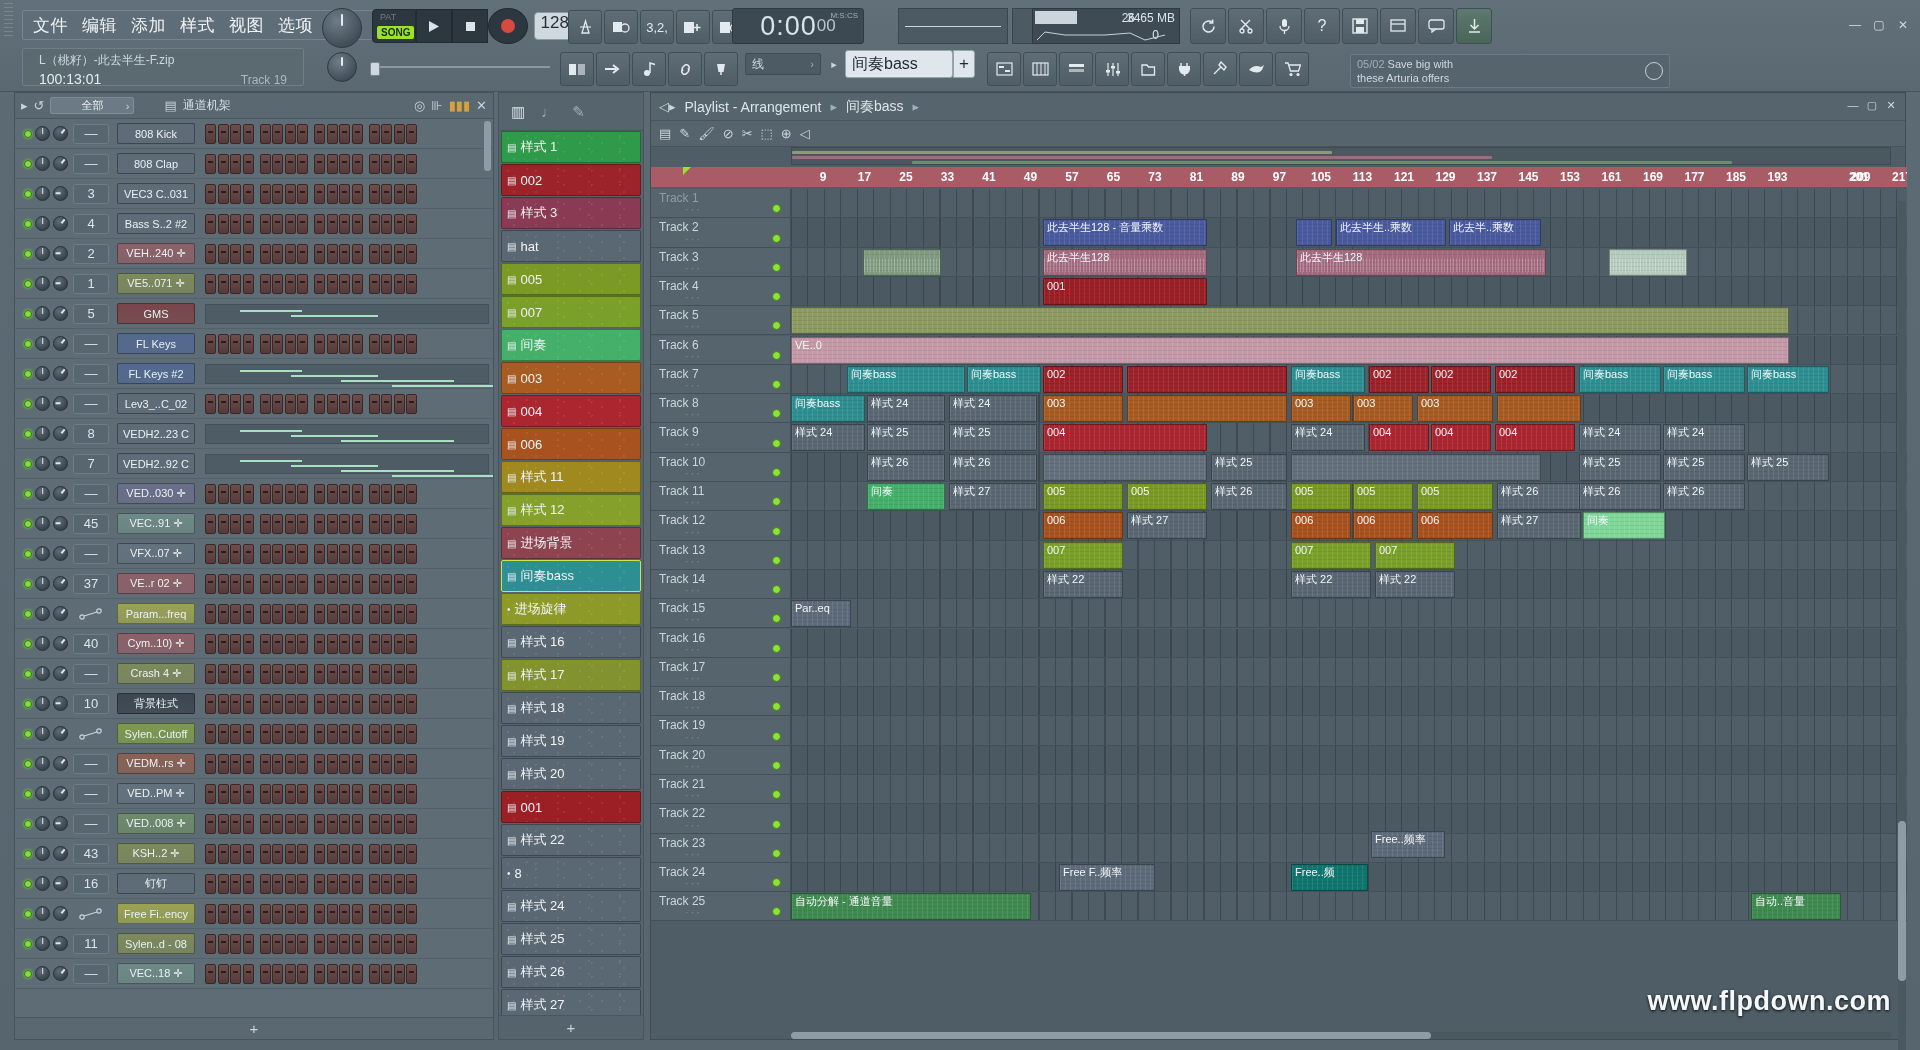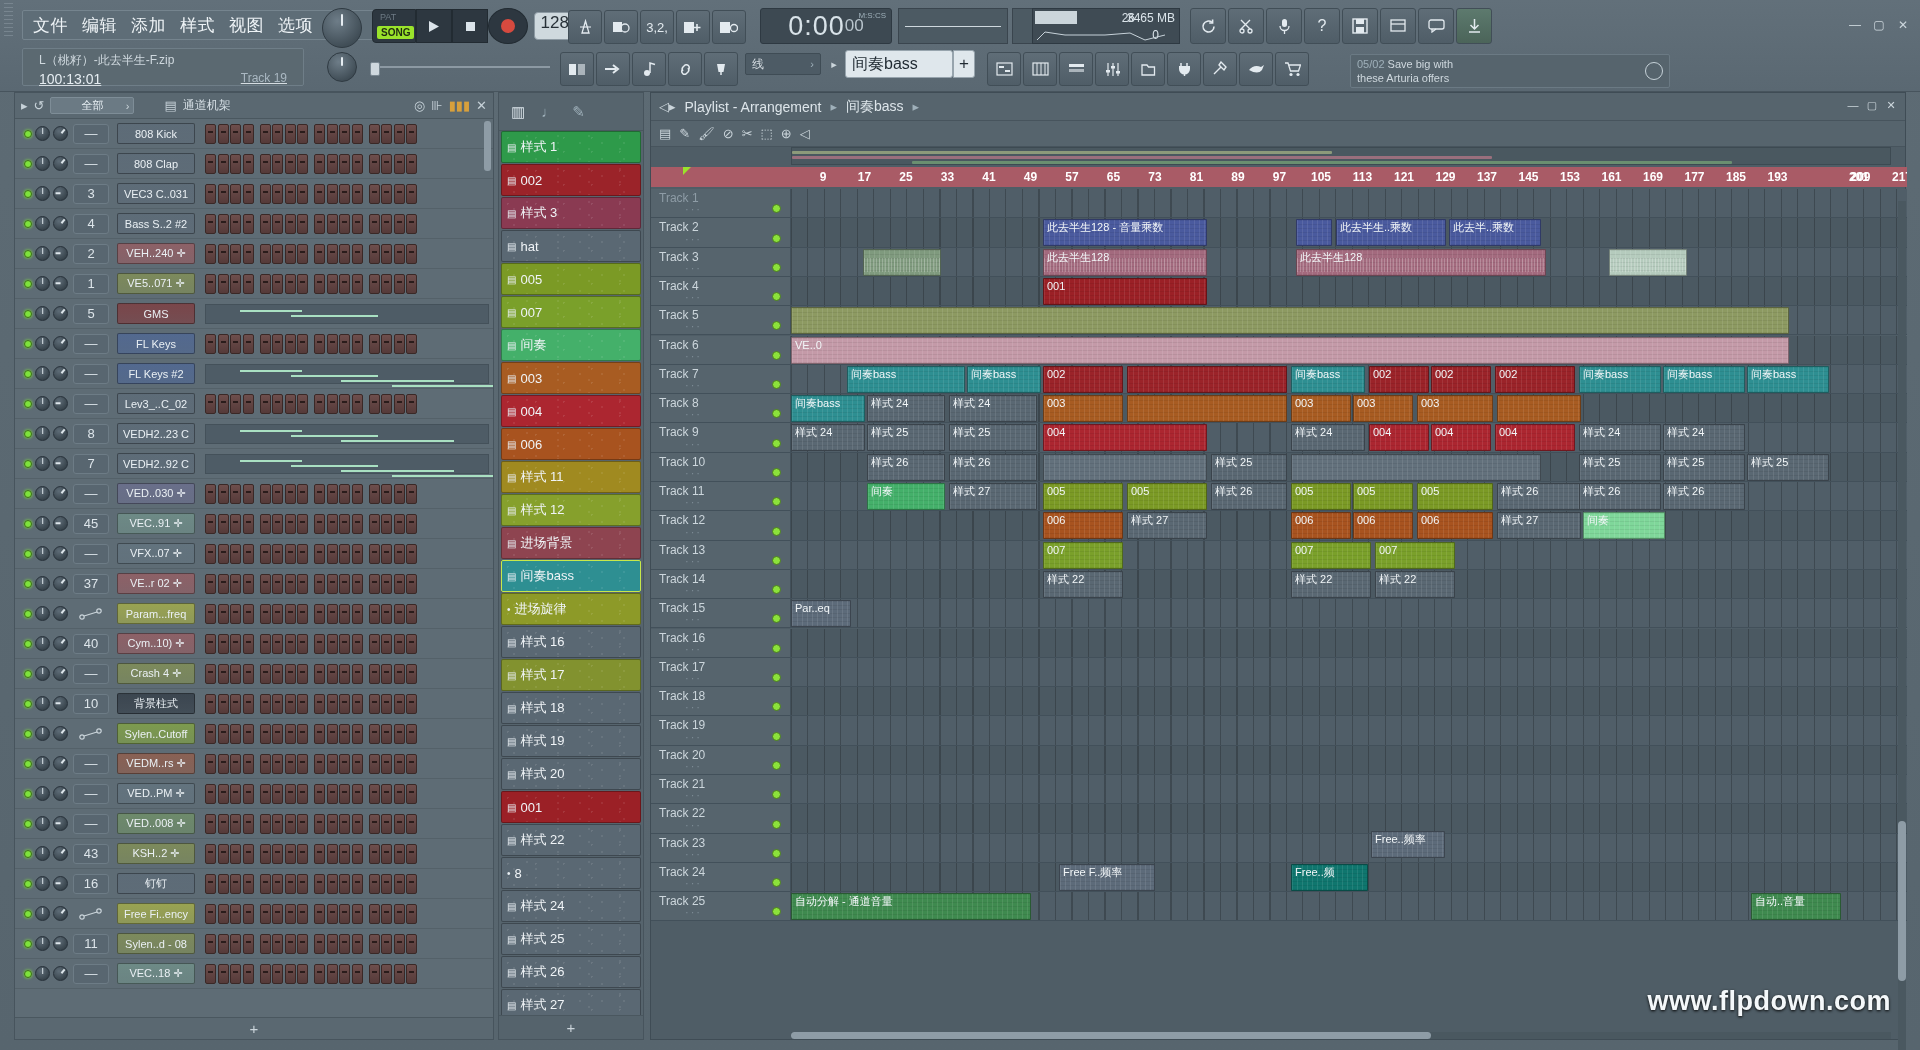--- a/index.html
+++ b/index.html
@@ -16,22 +16,22 @@
     background:repeating-linear-gradient(180deg,#8b98a2 0 1px,transparent 1px 4px);
     opacity:.55; }
   .menubar { position:absolute; left:22px; top:10px; height:30px;
     background:#5e6d77; border:1px solid #75848e; border-radius:2px;
     padding:0 10px; display:flex; align-items:center; gap:14px; }
   .menubar span { font-size:17px; color:#eef3f6; letter-spacing:.5px; }
   .projbar { position:absolute; left:22px; top:48px; width:282px; height:38px;
     background:#5b6971; border:1px solid #6f7e88; border-radius:2px;
     padding:3px 16px; }
   .projbar .pname { font-size:12px; color:#cfd8de; }
-  .projbar .prow { display:flex; justify-content:space-between; align-items:flex-start;
-    margin-top:2px;text-decoration:underline; }
+  .projbar .prow { display:flex; justify-content:space-between; align-items:flex-end;
+    margin-top:2px; }
   .projbar .ptime { font-size:14px; color:#e6edf2; }
   .projbar .ptrack { font-size:12px; color:#aab8c2; }
 
   .knob { border-radius:50%;
     background:radial-gradient(circle at 38% 32%, #6e7d88 0%, #414e57 72%, #333e46 100%);
     border:1px solid #2f3a42; position:relative; }
   .knob::after { content:""; position:absolute; left:50%; top:14%;
     width:2px; height:32%; background:#e6edf2; transform:translateX(-50%); border-radius:1px; }
   .knob.big { width:40px; height:40px; }
   .knob.mid { width:30px; height:30px; }
@@ -304,21 +304,21 @@
           </svg>
       </div>
       <div class="tbtn sqbtn">
         <svg width="18" height="15" viewBox="0 0 18 15">
             <rect x="0" y="2" width="10" height="11" fill="#e3eaef"></rect>
             <circle cx="14" cy="8" r="3.5" fill="none" stroke="#e3eaef" stroke-width="1.3"></circle>
           </svg>
       </div>
     </div>
 
-    <div class="clockbox" style="position:absolute;left:760px;top:8px;">
+    <div class="clockbox" style="position:absolute;left:732px;top:8px;">
       <span class="big">0:00</span>
         <span class="small">00</span>
       <span class="unit">M:S:CS</span>
     </div>
 
     <div class="hintbox" style="position:absolute;left:898px;top:8px;">
         <div class="ln"></div>
       </div>
     <div class="hintbox2" style="position:absolute;left:1012px;top:8px;"></div>
 

